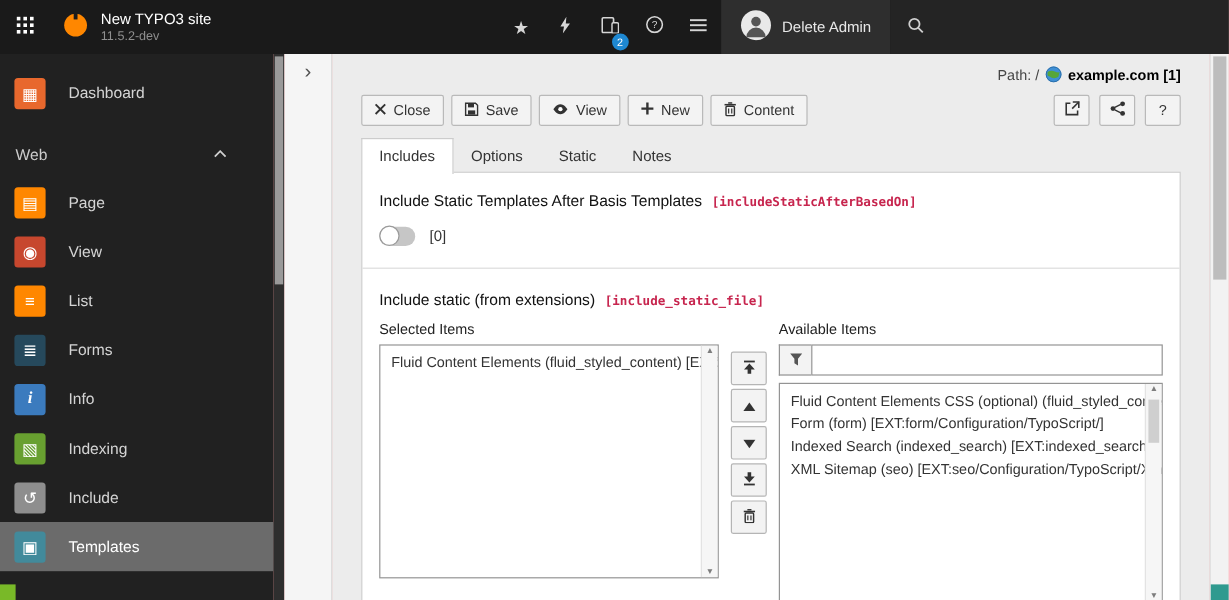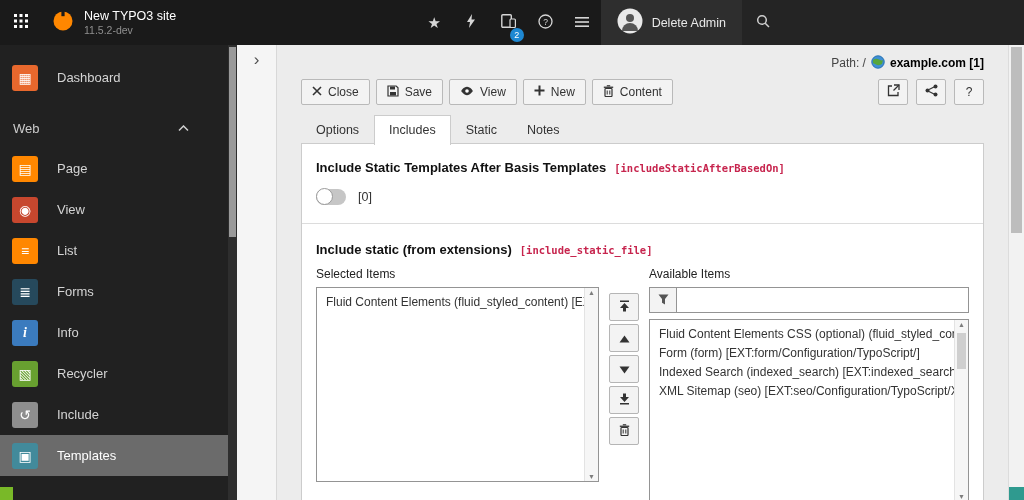--- a/index.html
+++ b/index.html
@@ -43,21 +43,21 @@
   .toolbar { display:flex; align-items:center; gap:6px; margin-top:6px; }
   .btn { display:inline-flex; align-items:center; gap:6px; height:26px; padding:0 10px; background:#f3f3f3; border:1px solid #b9b9b9; border-radius:2px; font-size:12px; color:#333; cursor:pointer; font-family:"Liberation Sans", sans-serif; }
   .btn.icon-only { width:30px; justify-content:center; padding:0; }
   .toolbar-right { margin-left:auto; display:flex; gap:8px; }
 
   .tabs { display:flex; margin-top:10px; }
   .tab { padding:7px 14px; font-size:12.5px; color:#333; cursor:pointer; border:1px solid transparent; border-bottom:none; }
   .tab.active { background:#fff; border-color:#ccc; margin-bottom:-1px; position:relative; z-index:2; }
 
   .panel { background:#fff; border:1px solid #ccc; margin-top:-1px; padding:16px 14px 20px; min-height:400px; }
-  .field-label { font-weight:bold; font-size:13px; color:#111; }
+  .field-label { font-weight:normal; font-size:13px; color:#111; }
   code.hint { font-family:"DejaVu Sans Mono", monospace; font-size:10.5px; color:#c7254e; font-weight:bold; margin-left:8px; }
   .toggle-row { display:flex; align-items:center; gap:12px; margin-top:14px; font-size:12.5px; color:#333; }
   .toggle { width:30px; height:16px; background:#c6c6c6; border-radius:8px; position:relative; display:inline-block; cursor:pointer; flex:none; }
   .toggle .knob { position:absolute; left:0; top:-1px; width:17px; height:17px; background:#fff; border:1px solid #9a9a9a; border-radius:50%; }
   .divider { border:none; border-top:1px solid #dcdcdc; margin:18px -14px; }
 
   .columns { display:flex; margin-top:10px; }
   .col-label { font-size:12px; color:#222; margin-bottom:6px; }
   .sel-col { width:283px; }
   .avail-col { flex:1; min-width:0; }
@@ -195,21 +195,21 @@
     <div class="side-item">
       <span class="mod-icon" style="background: rgb(38, 73, 92);">≣</span>
       <span>Forms</span>
     </div>
     <div class="side-item">
       <span class="mod-icon info-glyph" style="background: rgb(59, 123, 190);">i</span>
       <span>Info</span>
     </div>
     <div class="side-item">
       <span class="mod-icon" style="background: rgb(104, 160, 48);">▧</span>
-      <span>Recycler</span>
+      <span>Indexing</span>
     </div>
     <div class="side-item">
       <span class="mod-icon" style="background: rgb(142, 142, 142);">↺</span>
       <span>Include</span>
     </div>
     <div class="side-item selected">
       <span class="mod-icon" style="background: rgb(66, 138, 155);">▣</span>
       <span>Templates</span>
     </div>
   </nav>
@@ -283,22 +283,22 @@
                 <circle cx="2.5" cy="6.5" r="2" fill="#333"></circle>
                 <circle cx="10.5" cy="10.5" r="2" fill="#333"></circle>
                 <path d="M4 5.5 L9 3 M4 7.5 L9 10" stroke="#333" stroke-width="1.2"></path>
               </svg></span>
         </button>
         <button class="btn icon-only">?</button>
       </div>
     </div>
 
     <div class="tabs">
+      <div class="tab active">Includes</div>
       <div class="tab">Options</div>
-      <div class="tab active">Includes</div>
       <div class="tab">Static</div>
       <div class="tab">Notes</div>
     </div>
 
     <section class="panel">
       <div>
         <span class="field-label">Include Static Templates After Basis Templates</span><code class="hint">[includeStaticAfterBasedOn]</code>
         <div class="toggle-row">
           <span class="toggle">
               <span class="knob"></span>

